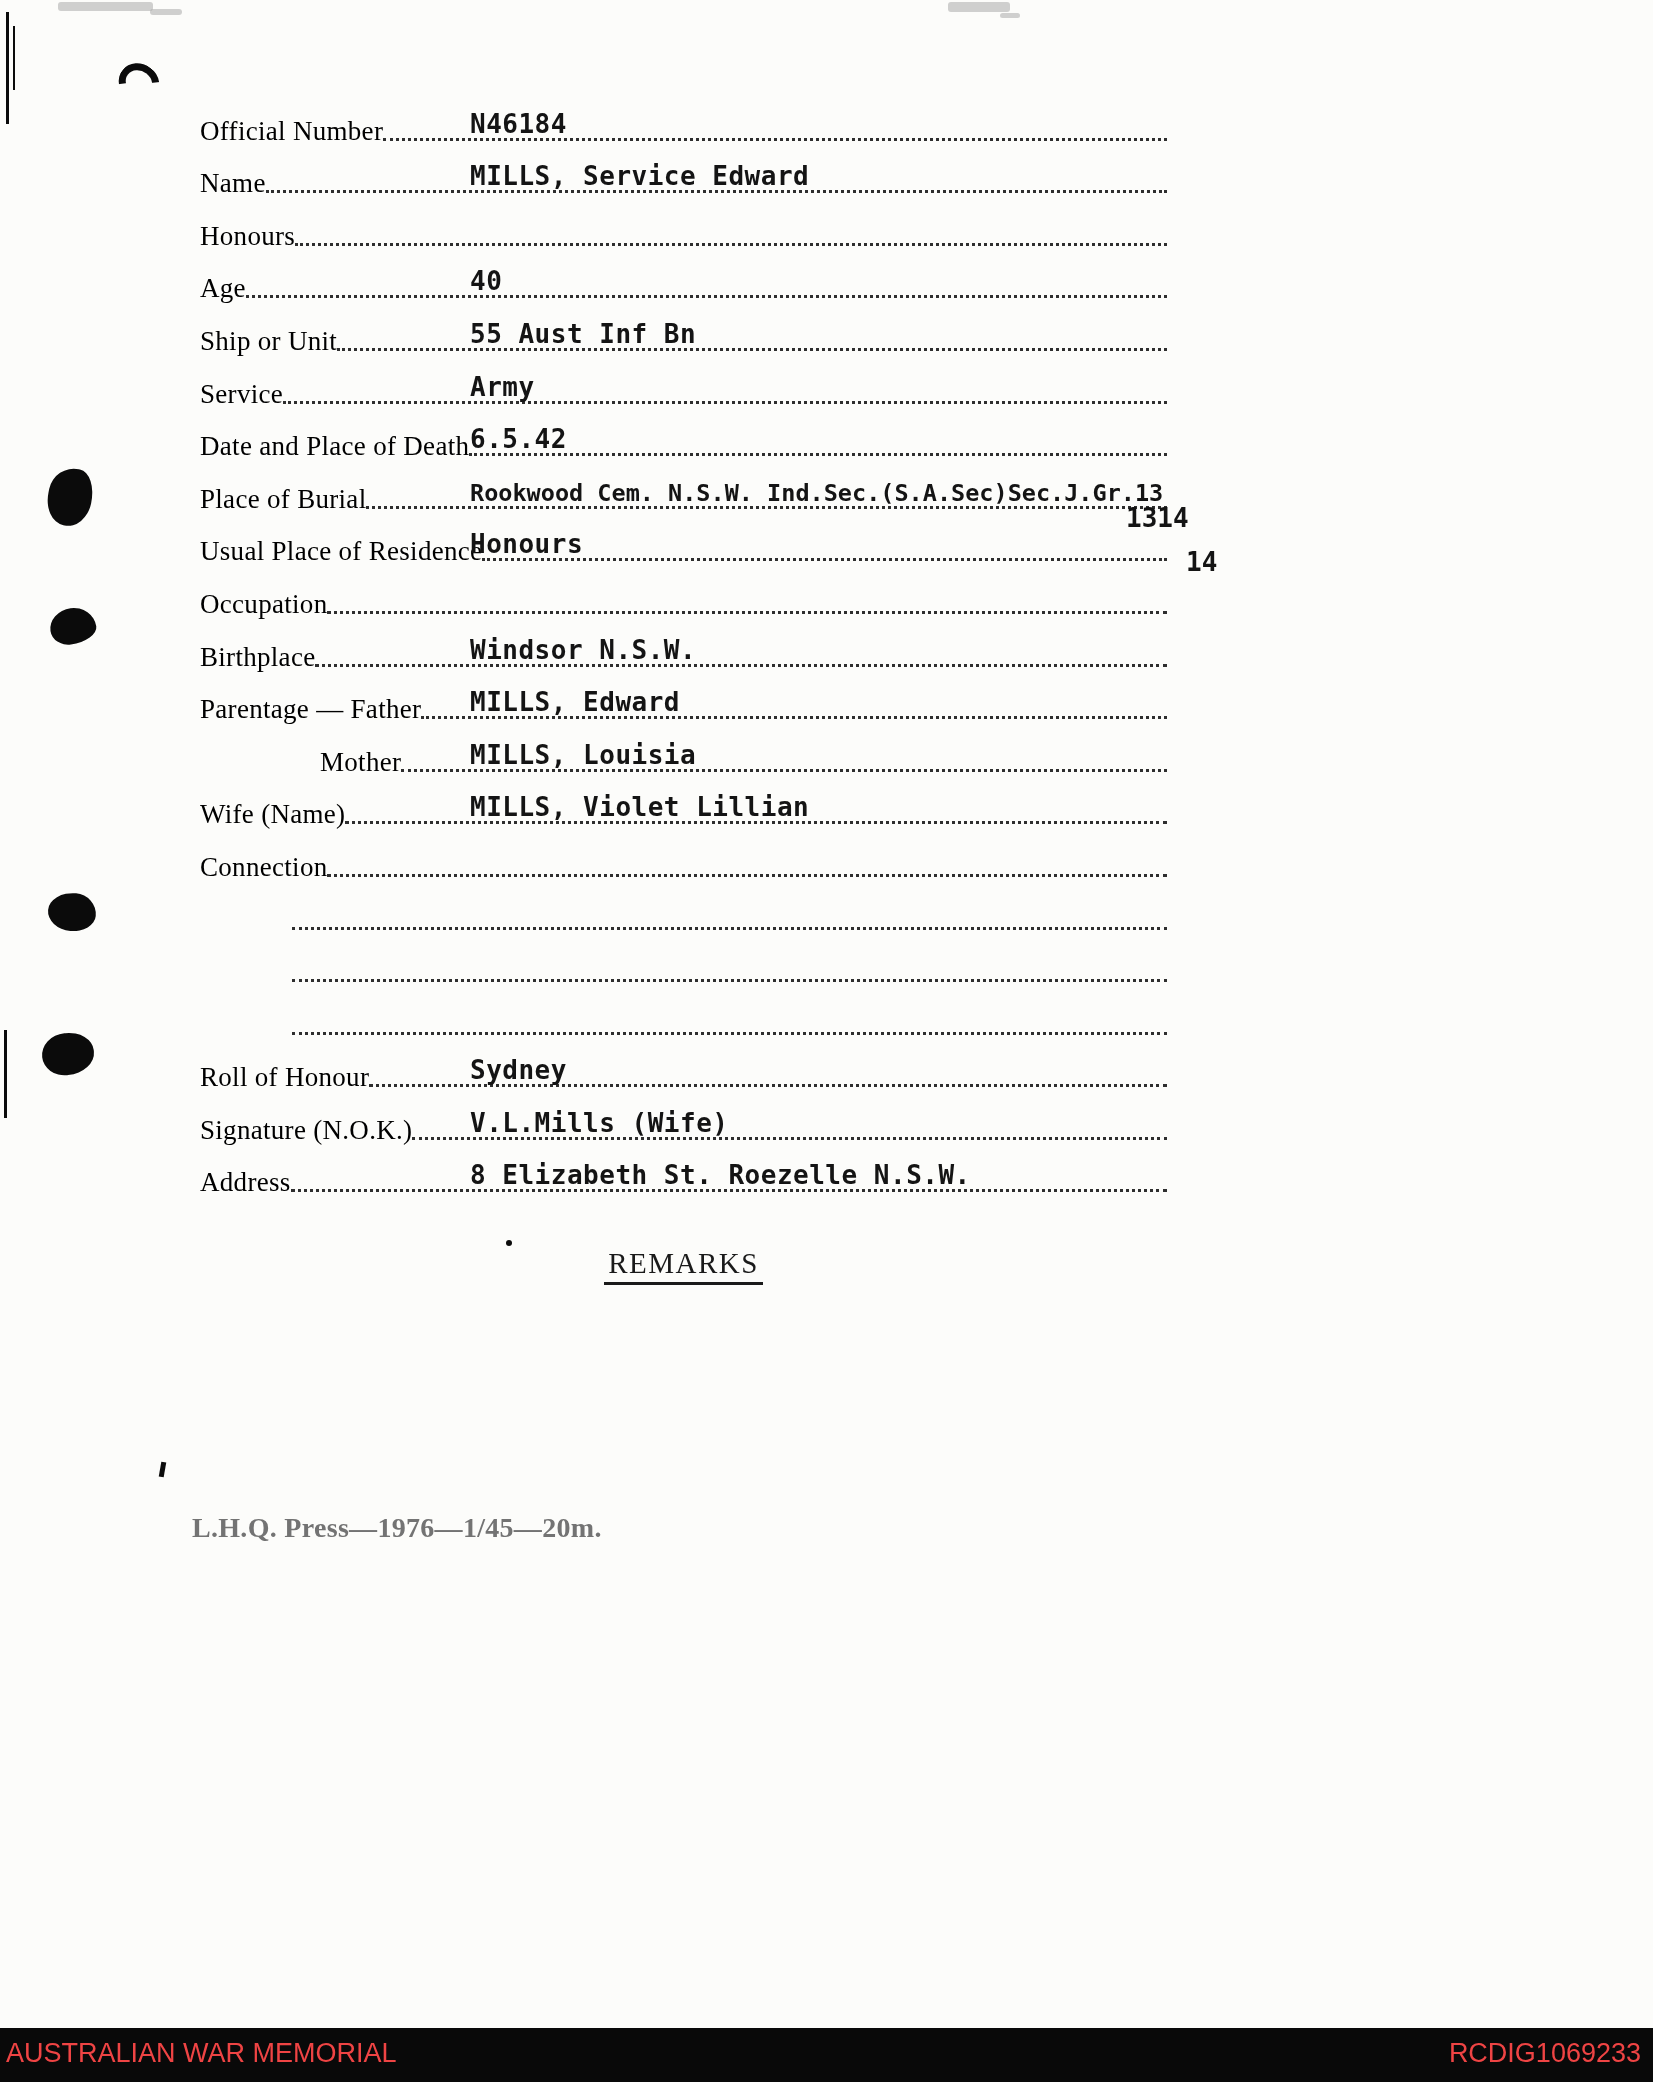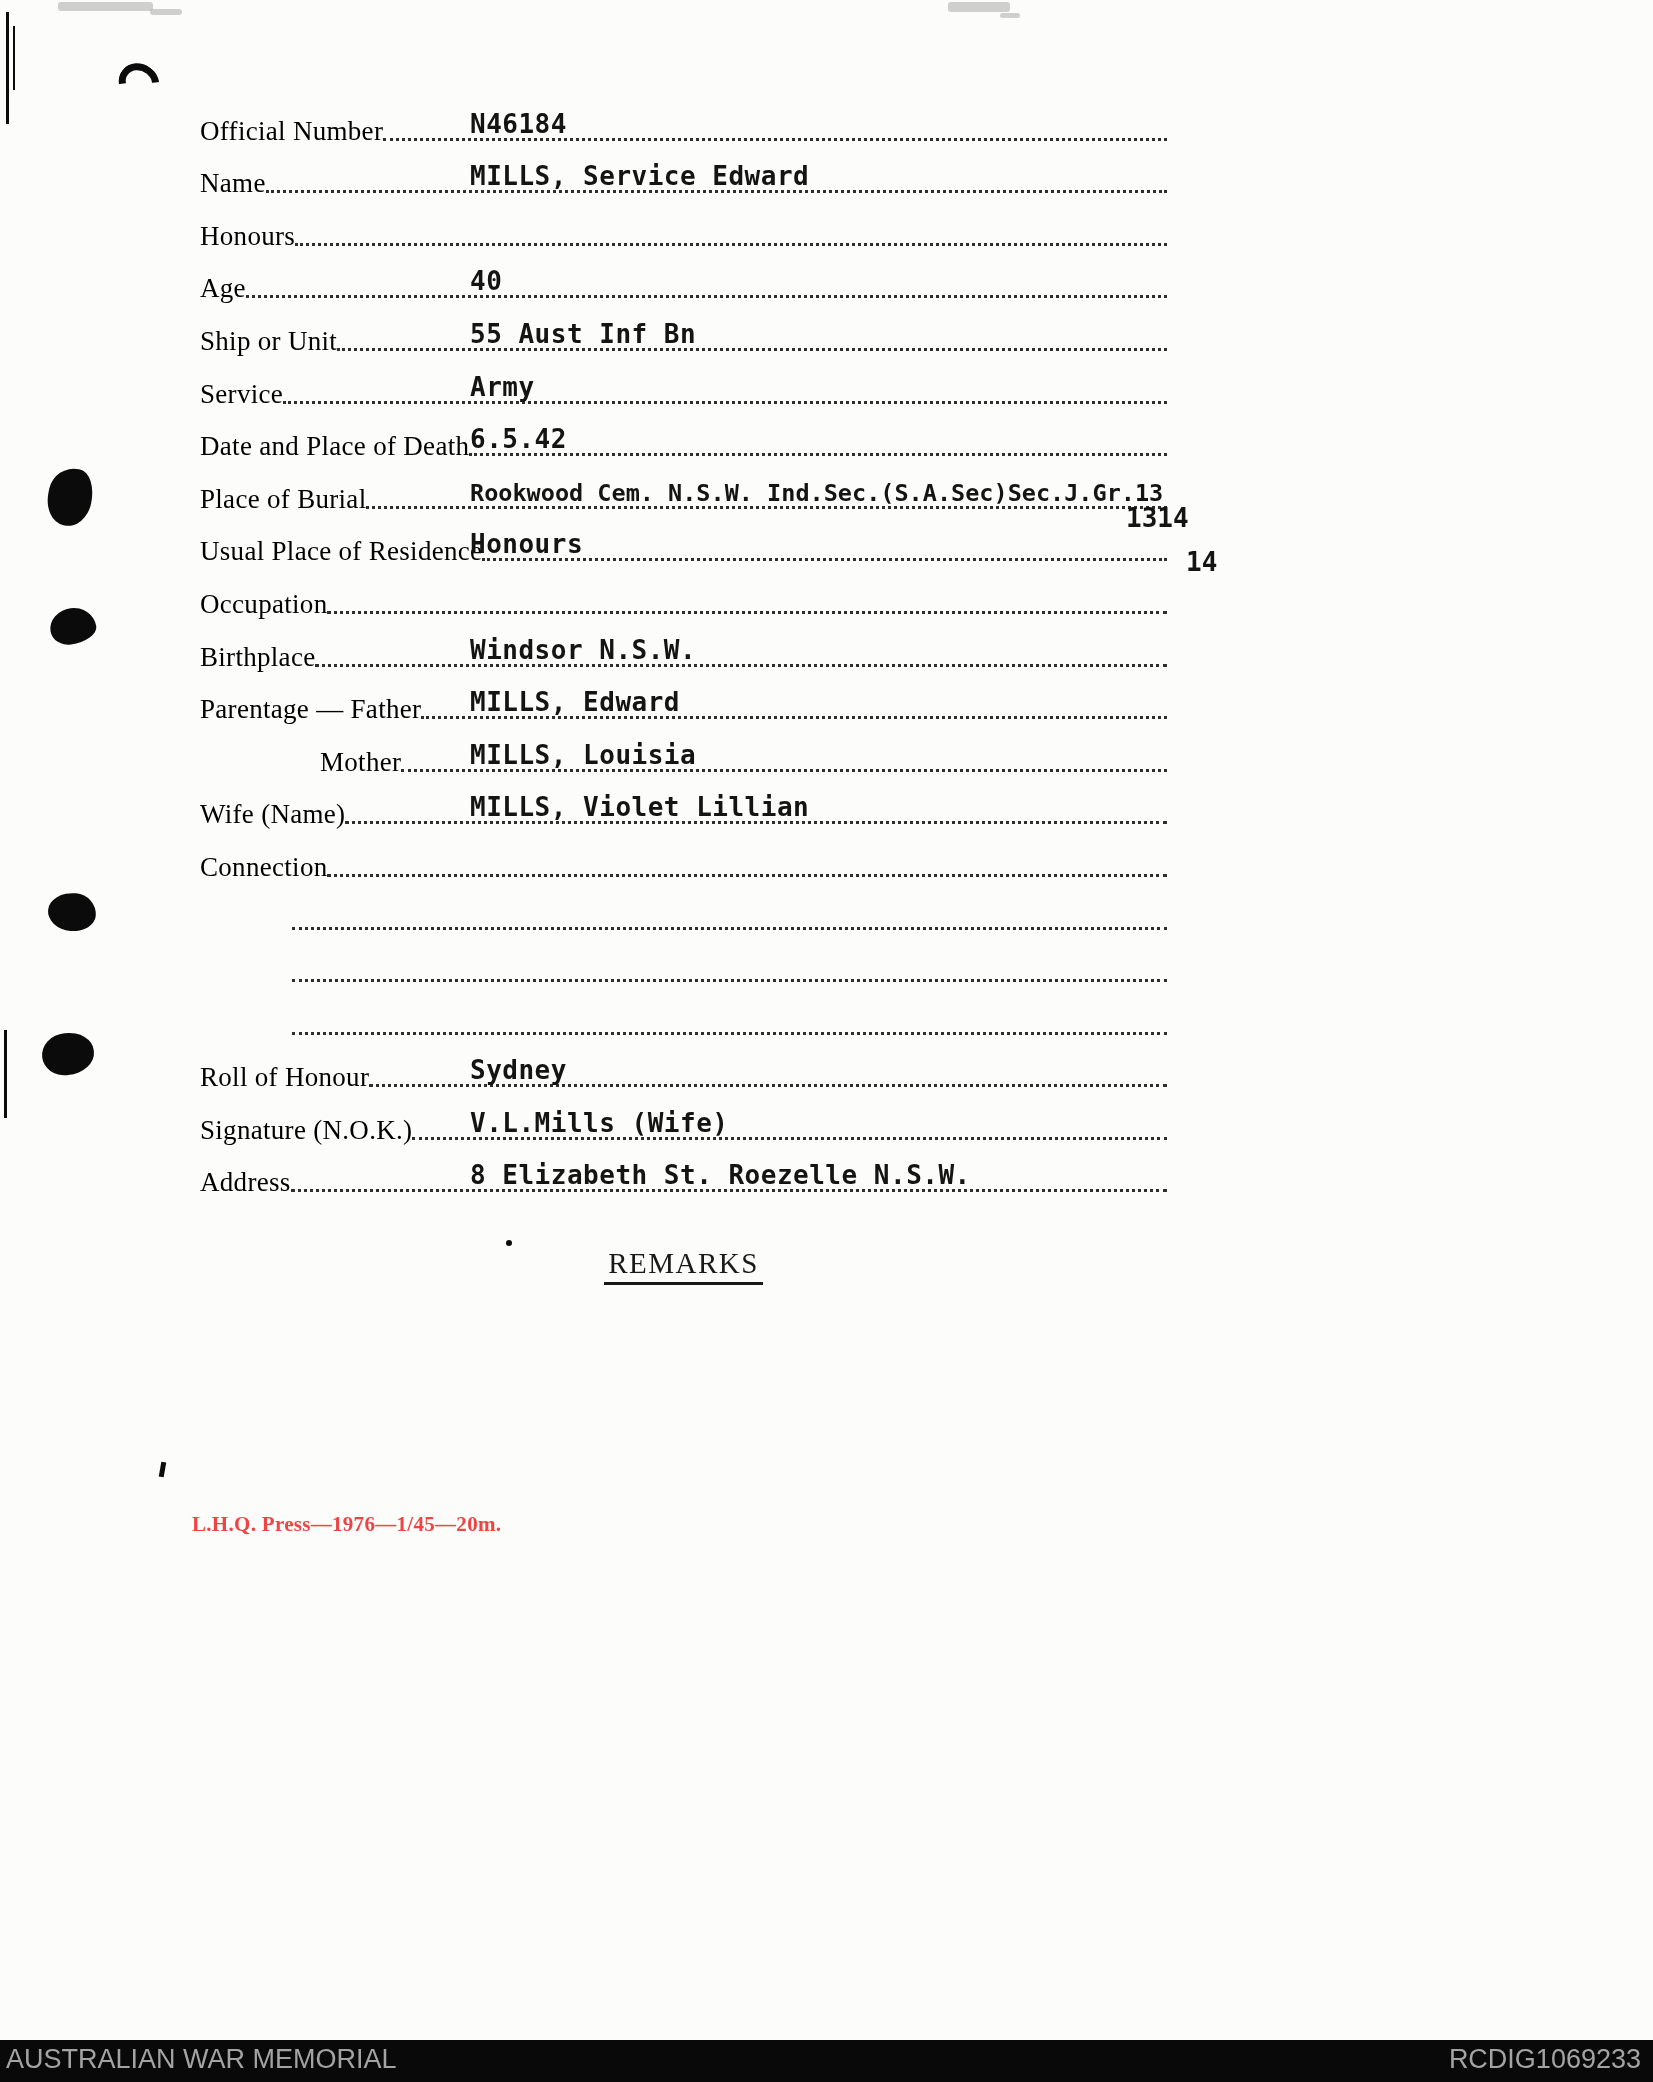--- a/index.html
+++ b/index.html
@@ -39,29 +39,29 @@
   .remarks {
     position:absolute; left:200px; top:1247px; width:967px; text-align:center;
   }
   .remarks span {
     display:inline-block; font-size:29px; letter-spacing:1.5px; color:#1a1a1a;
     border-bottom:3px solid #1a1a1a; padding:0 4px 2px 4px;
   }
 
   .print-code {
     position:absolute; left:192px; top:1512px;
-    font-size:21px; font-weight:700; color:#ef4444; letter-spacing:0.3px;
+    font-size:28px; font-weight:700; color:#737373; letter-spacing:0.3px;
   }
 
   
   .footer {
-    position:absolute; left:0; right:0; bottom:0; height:42px;
+    position:absolute; left:0; right:0; bottom:0; height:54px;
     background:#090909; display:flex; justify-content:space-between; align-items:center;
     padding:0 12px 4px 6px;
-    font-family:"Liberation Sans", sans-serif; font-size:27px; color:#a3a3a3;
+    font-family:"Liberation Sans", sans-serif; font-size:27px; color:#ef4444;
   }
 
   
   .blot { position:absolute; background:#0b0b0b; }
   .blot-1 { left:48px; top:468px; width:44px; height:58px;
             border-radius:58% 42% 50% 50% / 45% 55% 48% 52%; transform:rotate(12deg); }
   .blot-2 { left:50px; top:608px; width:46px; height:36px;
             border-radius:50% 50% 60% 40% / 55% 60% 40% 45%; transform:rotate(-8deg); }
   .blot-3 { left:48px; top:893px; width:48px; height:38px;
             border-radius:55% 45% 50% 50% / 50% 55% 45% 50%; transform:rotate(5deg); }

